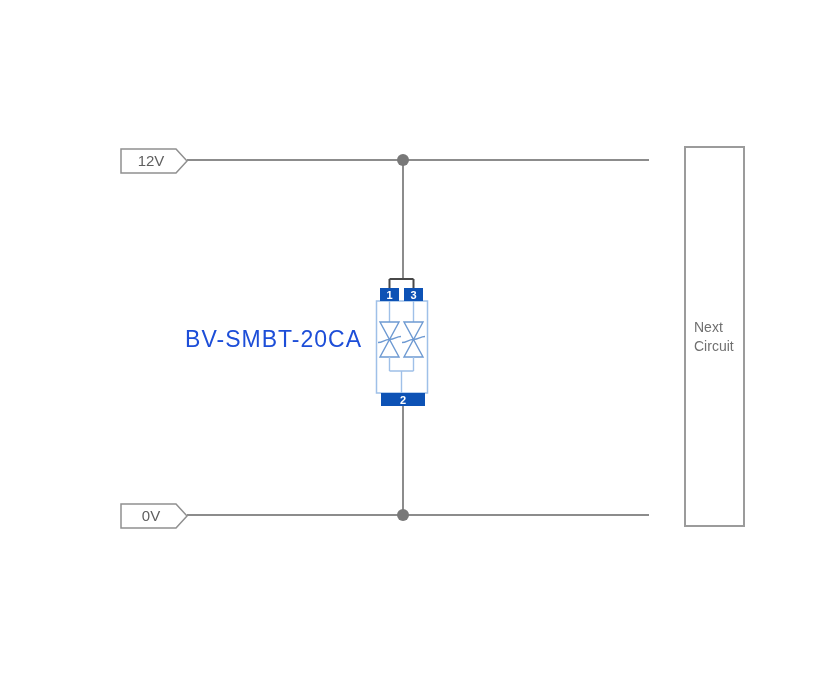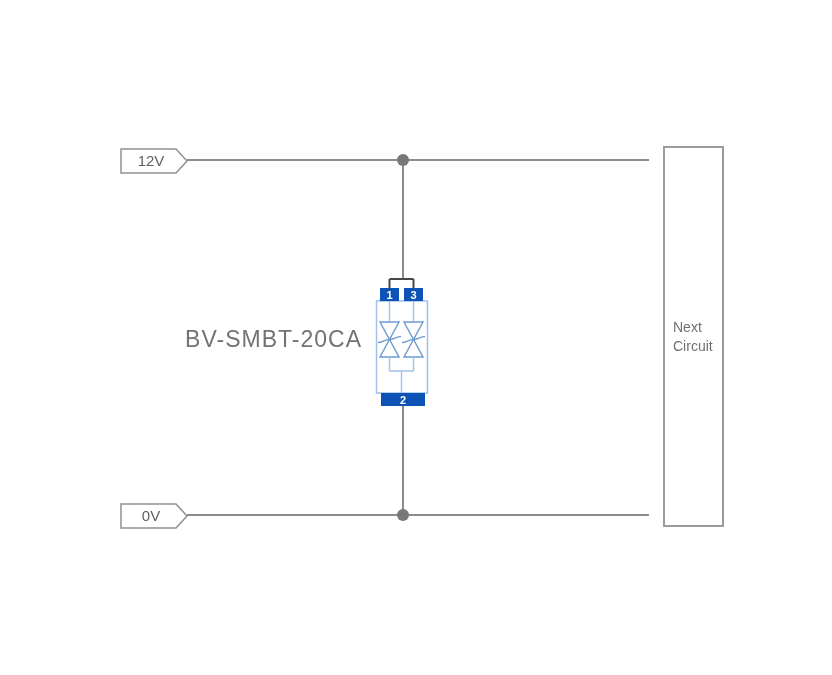--- a/index.html
+++ b/index.html
@@ -9,24 +9,24 @@
     padding-left:20px;
   }
   .wire{position:absolute;background:#8c8c8c;}
   .wire-h{height:2px;}
   .wire-v{width:2px;}
   .junction{position:absolute;width:12px;height:12px;border-radius:50%;background:#787878;}
   .net-tag{position:absolute;width:68px;height:26px;}
   .component-svg{position:absolute;left:370px;top:270px;width:70px;height:140px;}
   .component-label{
     position:absolute;left:150px;top:326px;width:212px;text-align:right;
-    font-size:23px;letter-spacing:1px;color:#737373;font-weight:400;white-space:nowrap;
+    font-size:23px;letter-spacing:1px;color:#1d4ed8;font-weight:400;white-space:nowrap;
   }
   .next-box{
-    position:absolute;left:663px;top:146px;width:61px;height:381px;
+    position:absolute;left:684px;top:146px;width:61px;height:381px;
     border:2px solid #9b9b9b;background:#ffffff;box-sizing:border-box;
     display:flex;flex-direction:column;justify-content:center;
     padding-left:8px;color:#707070;font-size:14px;line-height:19px;
   }
   svg text.tag-text{fill:#5f5f5f;font-size:15px;font-family:"Liberation Sans","DejaVu Sans",sans-serif;}
   svg text.pin-text{fill:#ffffff;font-size:11px;font-weight:bold;font-family:"Liberation Sans","DejaVu Sans",sans-serif;}
 </style>
 </head>
 <body>
 

